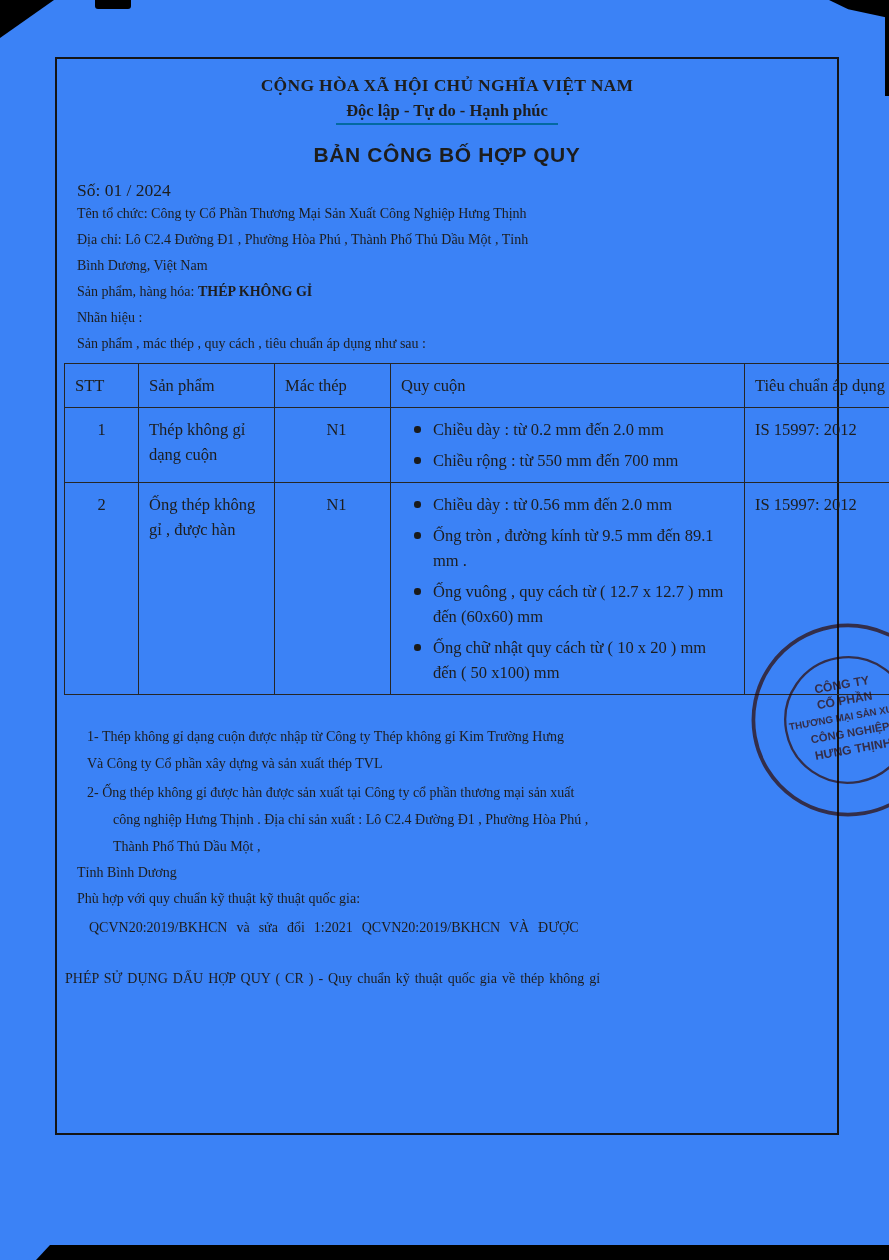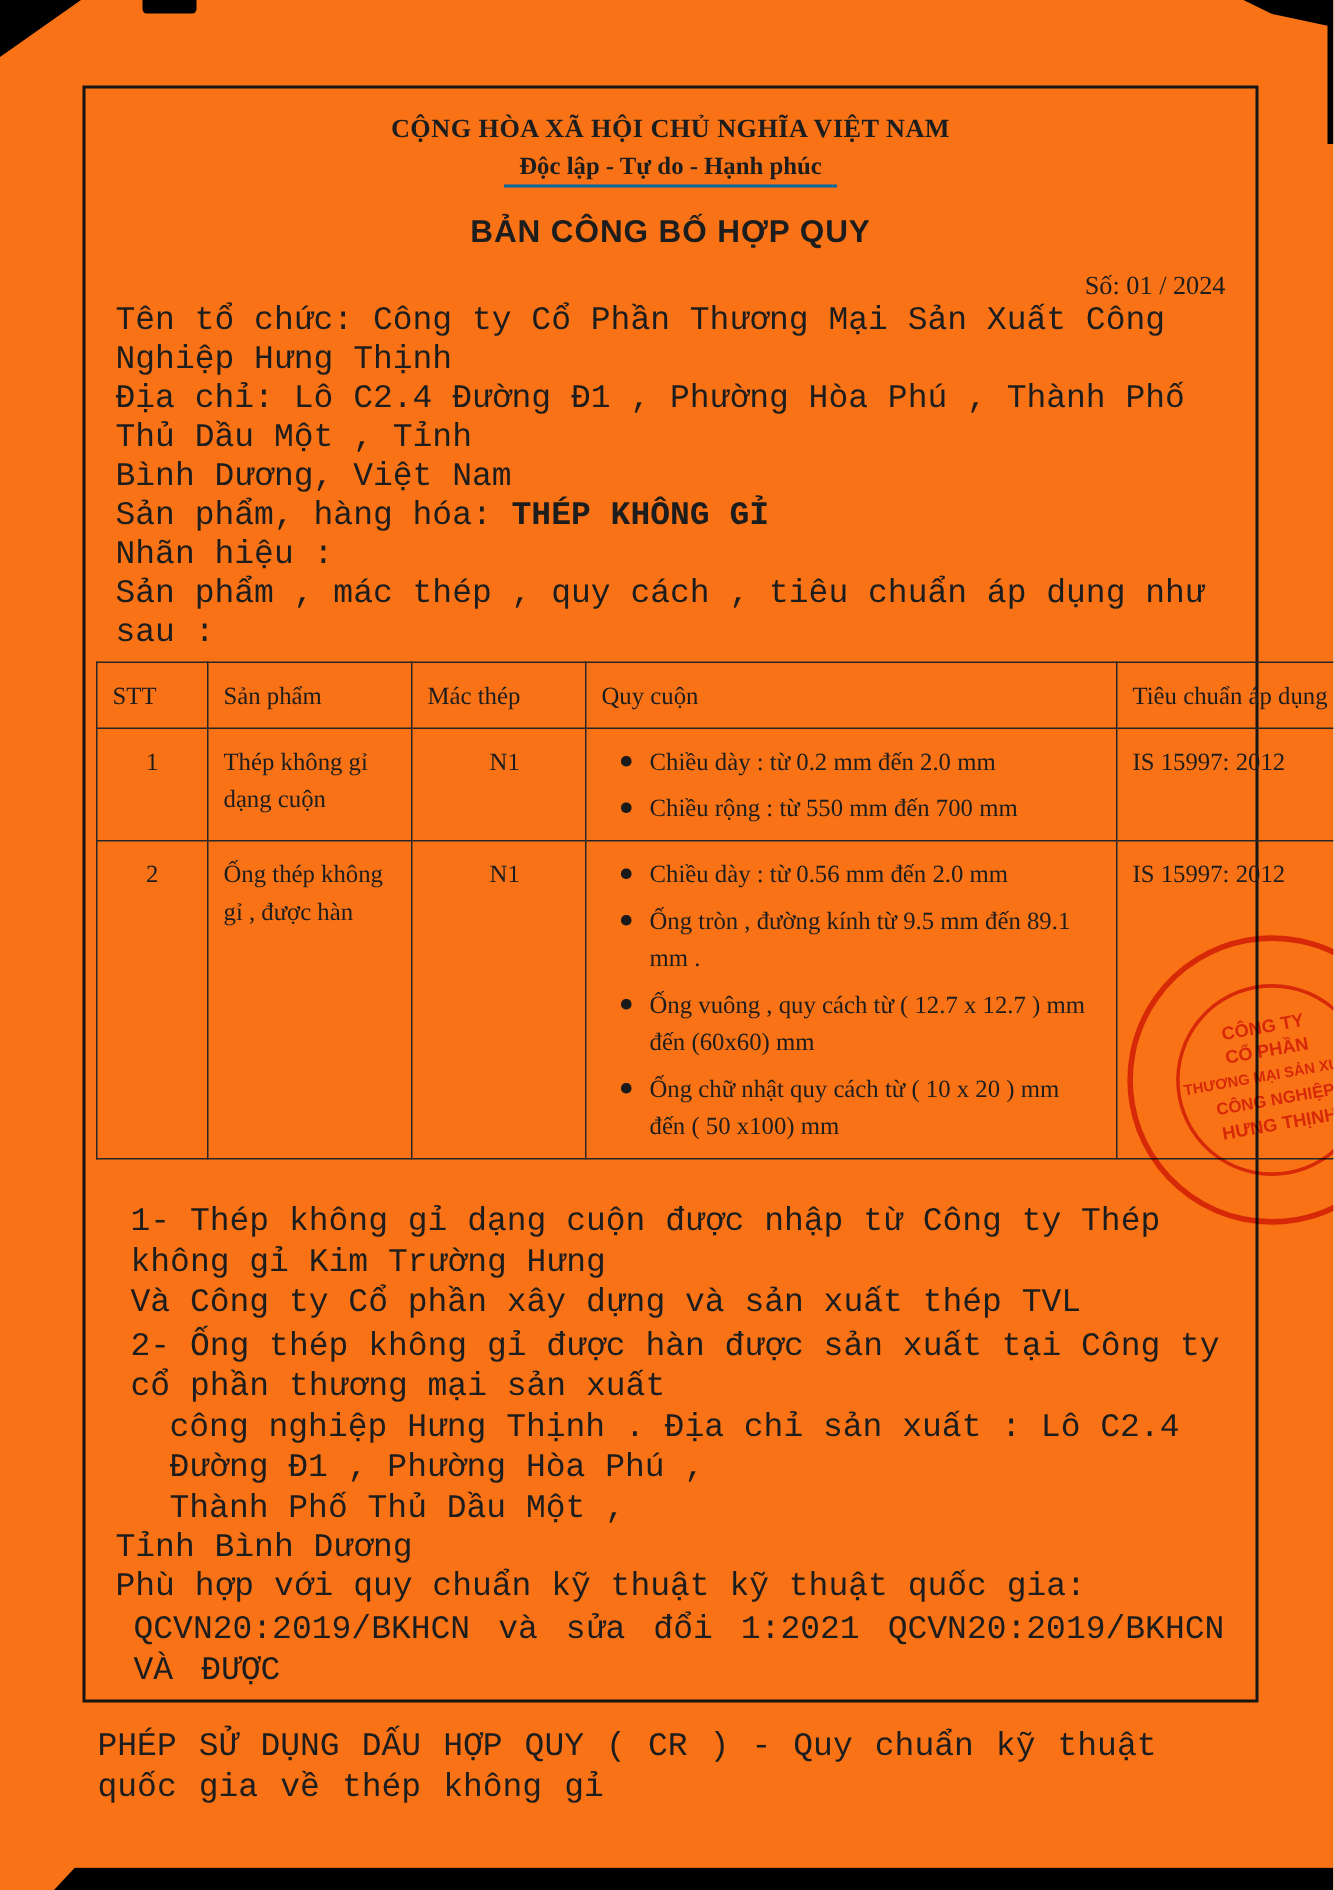--- a/index.html
+++ b/index.html
@@ -1,40 +1,40 @@
 <!DOCTYPE html>
 <html><head>
 <meta charset="utf-8">
 <style>
   html,body { margin:0; padding:0; background:#e9e9e9; }
   .page {
     position:relative; width:889px; height:1260px; margin:0 auto;
-    background:#f97316; overflow:hidden;
+    background:#3b82f6; overflow:hidden;
     font-family:"Liberation Serif","DejaVu Serif",serif; color:#1d1d1d;
   }
   
   .artifact { position:absolute; background:#000; }
   .corner-tl { top:0; left:0; width:54px; height:38px; clip-path:polygon(0 0,100% 0,0 100%); }
   .top-mark  { top:0; left:95px; width:36px; height:9px; border-radius:0 0 3px 3px; }
   .corner-tr { top:0; right:0; width:60px; height:18px; clip-path:polygon(0 0,100% 0,100% 100%,32% 52%); }
   .right-sliver { top:0; right:0; width:4px; height:96px; }
   .bottom-bar { bottom:0; left:36px; right:0; height:15px; clip-path:polygon(14px 0,100% 0,100% 100%,0 100%); }
 
   
   .frame {
     position:absolute; left:55px; top:57px; width:784px; height:1078px;
     border:2px solid #151515; box-sizing:border-box; padding:0 20px; background:transparent;
   }
-  .frame p { margin:0; font-size:22px; line-height:26px;font-family:Liberation Mono, monospace; }
+  .frame p { margin:0; font-size:14px; line-height:26px; }
 
   .h1 { margin-top:16px; text-align:center; font-weight:bold; font-size:17.5px; letter-spacing:.3px; }
   .h2-wrap { text-align:center; margin-top:5px; }
   .h2 { display:inline-block; font-weight:bold; font-size:16.5px; padding:0 10px 2px; border-bottom:2px solid #0369a1; }
   .title { text-align:center; margin-top:18px; font-family:"Liberation Sans",sans-serif; font-weight:bold; font-size:21px; letter-spacing:.6px; }
-  .doc-number { text-align:right; margin-top:13px; font-size:17.5px; }
+  .doc-number { text-align:left; margin-top:13px; font-size:17.5px; }
 
   .org   { margin-top:12px; }
   .phone { margin-top:7px; }
   .product,.brand,.intro { margin-left:6px; }
   .product { margin-top:6px; } .brand { margin-top:4px; } .intro { margin-top:4px; }
   .product b { font-weight:bold; }
 
   
   .spec-table { border-collapse:collapse; margin:6px 0 0 -13px; width:776px; font-size:16.5px; table-layout:fixed; }
   .spec-table th, .spec-table td { border:1.6px solid #262626; padding:9px 10px; vertical-align:top; text-align:left; font-weight:normal; line-height:25px; }

